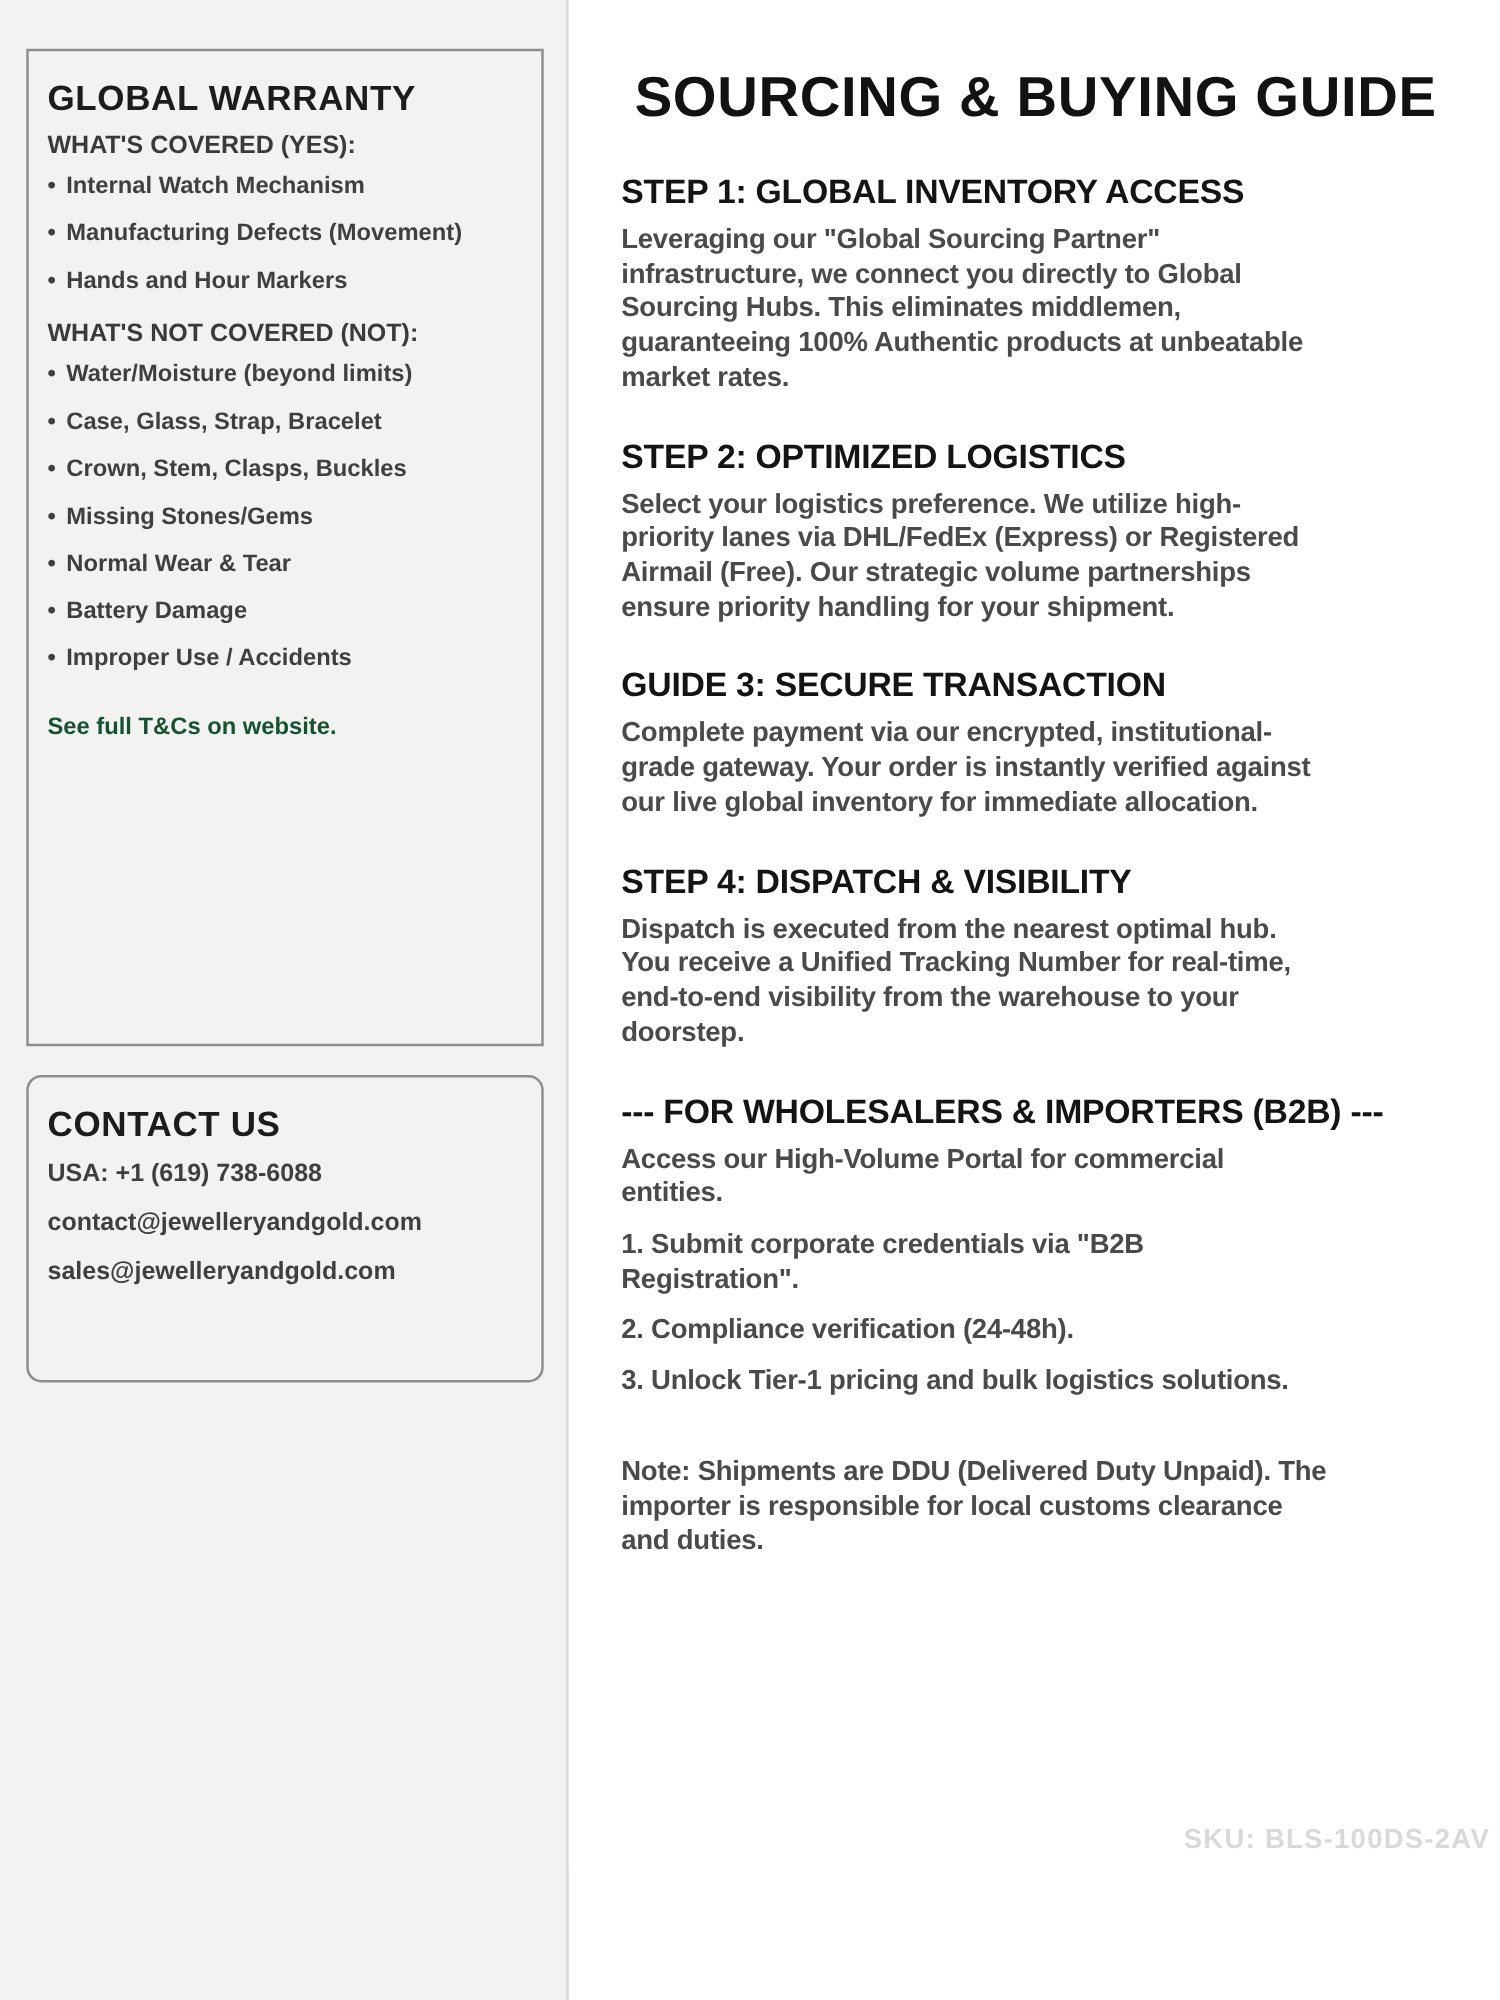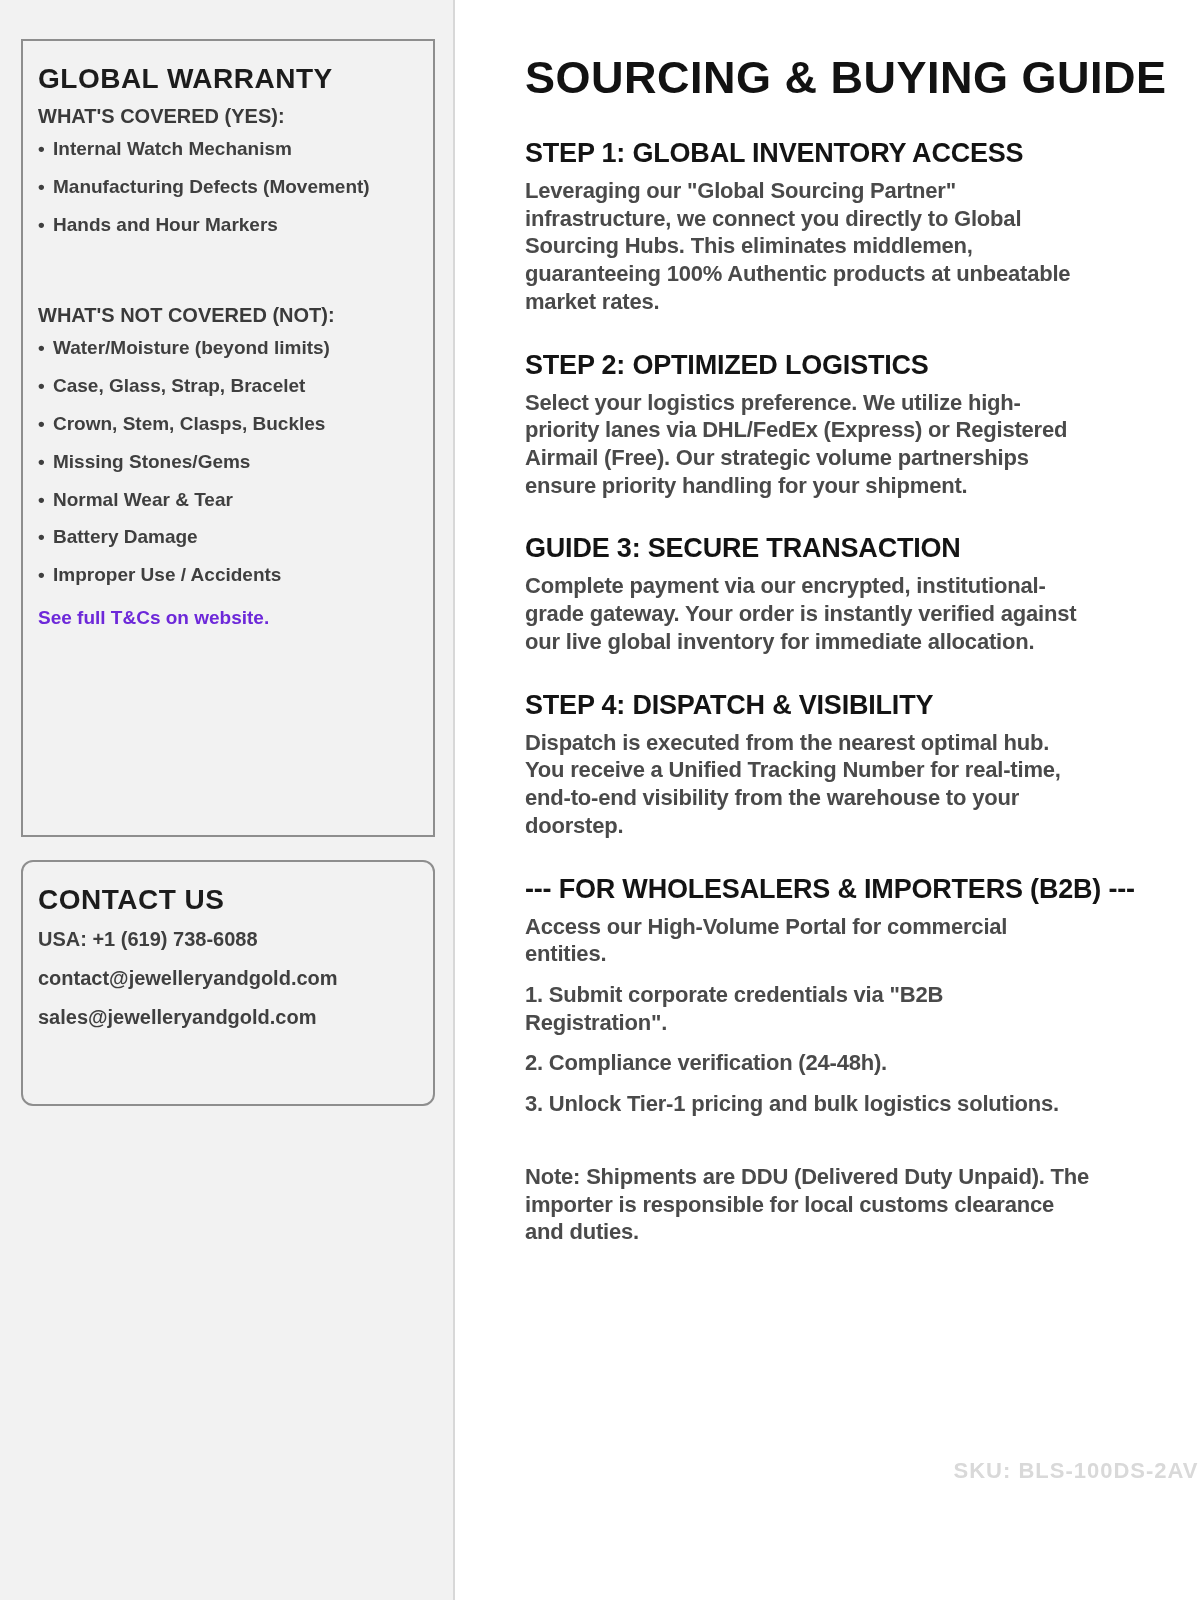--- a/index.html
+++ b/index.html
@@ -2,21 +2,21 @@
 <html><head>
 <meta charset="utf-8">
 <style>
   * { margin: 0; padding: 0; box-sizing: border-box; }
   html, body { width: 1200px; height: 1600px; }
   body {
     font-family: "Liberation Sans", sans-serif;
     background: #ffffff;
     overflow: hidden;
   }
-  .page { display: flex; width: 1200px; height: 1600px; gap: 28px; }
+  .page { display: flex; width: 1200px; height: 1600px; }
 
   
   .sidebar {
     width: 455px;
     min-width: 455px;
     height: 1600px;
     background: #f2f2f2;
     border-right: 2px solid #d8d8d8;
     padding: 39px 18px 0 21px;
   }
@@ -36,43 +36,43 @@
     color: #1c1c1c;
     letter-spacing: 0.5px;
     margin-bottom: 10px;
   }
   .box h3 {
     font-size: 20px;
     font-weight: 700;
     color: #3a3a3a;
     margin-bottom: 10px;
   }
-  .box h3.gap-top { margin-top: 68px; }
+  .box h3.gap-top { margin-top: 20px; }
 
   ul.plain { list-style: none; }
   ul.plain li {
     font-size: 19px;
     font-weight: 700;
     color: #3f3f3f;
     margin-bottom: 15px;
     padding-left: 15px;
     position: relative;
     line-height: 1.2;
   }
   ul.plain li::before {
     content: "•";
     position: absolute;
     left: 0;
     color: #3f3f3f;
   }
   .footnote {
-    margin-top: 20px;
+    margin-top: 32px;
     font-size: 19px;
     font-weight: 700;
-    color: #6d28d9;
+    color: #14532d;
   }
   .box-body {
     font-size: 19px;
     font-weight: 700;
     color: #3f3f3f;
     line-height: 1.36;
     margin-top: 12px;
     white-space: pre-wrap;
   }
   .contact-line {

